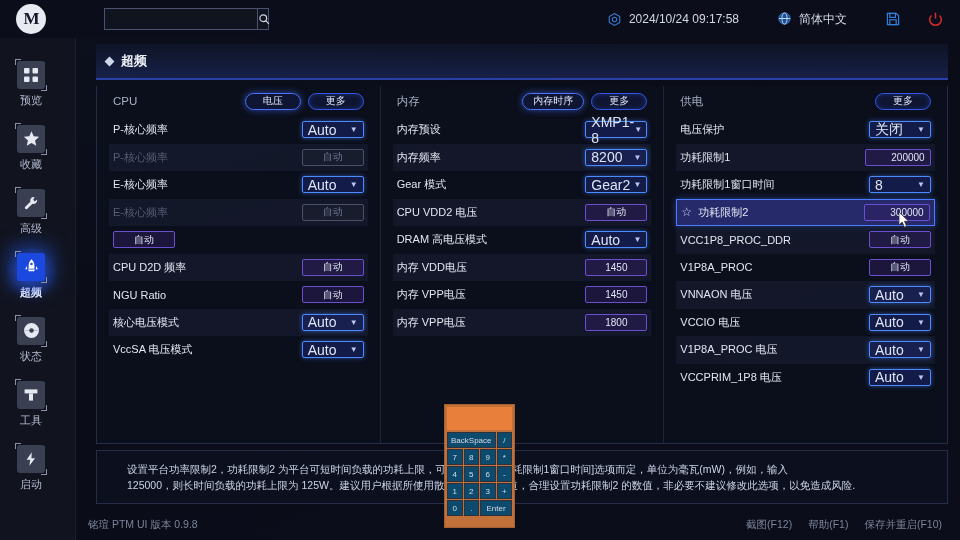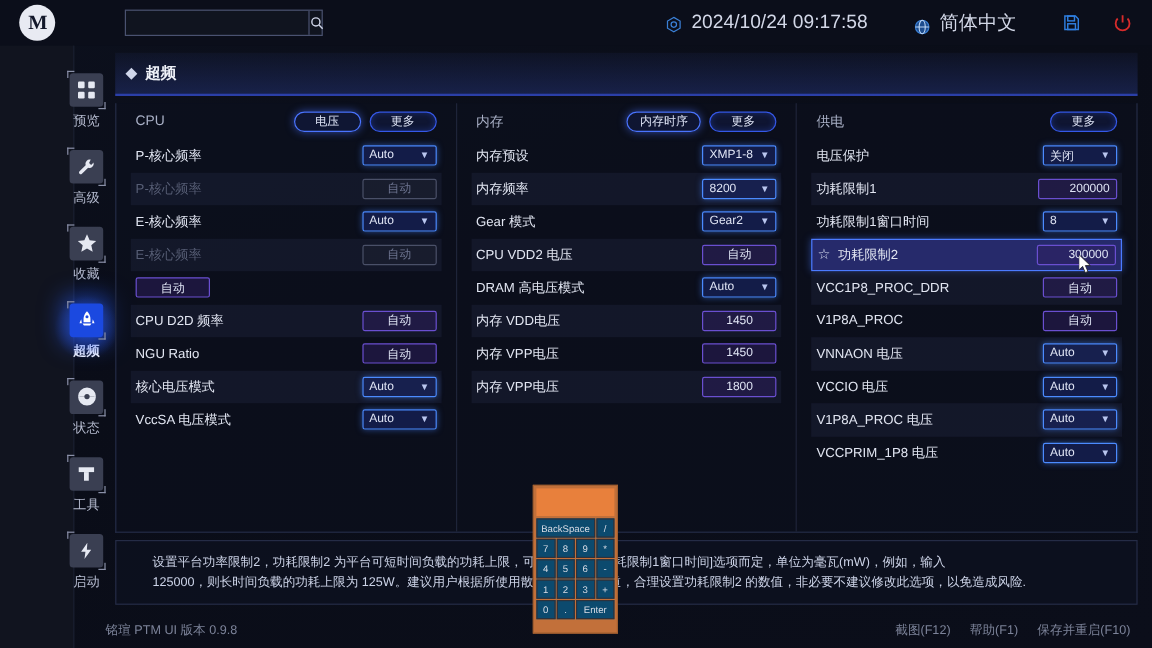--- a/index.html
+++ b/index.html
@@ -41,33 +41,32 @@
   }
   .search-btn {
     width: 22px; height: 100%; border-left: 1px solid #4a5270;
     display: flex; align-items: center; justify-content: center;
     color: #cfd5e8;
   }
   .topright {
     margin-left: auto; display: flex; align-items: center; height: 100%;
     padding-right: 16px; gap: 0;
   }
-  .tr-item { display: flex; align-items: flex-end; gap: 7px; color: #d3d8e8; font-size: 16px; }
+  .tr-item { display: flex; align-items: flex-start; gap: 7px; color: #d3d8e8; font-size: 12px; }
   .tr-gap { width: 38px; }
   .icon-clock, .icon-globe { width: 15px; height: 15px; }
   .save-icon { color: #2f7fe0; }
   .power-icon { color: #d62b2b; }
 
   
   .sidebar {
-    position: absolute; left: 0; top: 38px; width: 62px; height: 502px;
+    position: absolute; left: 0; top: 38px; width: 76px; height: 502px;
     background: #11141f;
     border-right: 1px solid #1a2030;
     padding-top: 14px;
-    padding-left: 41px;
   }
   .sb-item {
     width: 62px; height: 64px;
     display: flex; flex-direction: column; align-items: center; justify-content: center;
     gap: 4px; color: #b5bbcf; font-size: 11px; position: relative;
   }
   .sb-icon {
     width: 28px; height: 28px; border-radius: 3px;
     background: #3a3f52;
     display: flex; align-items: center; justify-content: center;
@@ -158,21 +157,21 @@
     border: 1px solid #6a4fd0;
     background: rgba(45,30,95,.5);
     border-radius: 2px;
   }
   .field.dd {
     width: 62px; justify-content: space-between; padding: 0 5px;
     border: 1px solid #4b8bff;
     background: rgba(28,40,110,.55);
     box-shadow: 0 0 5px rgba(70,130,255,.55);
   }
-  .field.dd .cv { font-size: 10px; }
+  .field.dd .cv { font-size: 14px; }
   .field.dd .chev { font-size: 8px; color: #b9c6ee; }
   .field.off {
     border: 1px solid #4a5068; background: rgba(30,34,50,.5); color: #6d7490;
   }
   .field.wide { width: 66px; padding-left: 20px; }
 
   
   .helpbox {
     position: absolute; top: 406px; left: 0; width: 852px; height: 54px;
     border: 1px solid #252c46;
@@ -294,34 +293,34 @@
             <rect x="9.5" y="1" width="5.5" height="5.5" rx="1"></rect>
           <rect x="1" y="9.5" width="5.5" height="5.5" rx="1"></rect>
             <rect x="9.5" y="9.5" width="5.5" height="5.5" rx="1"></rect>
         </svg>
       </div>
       <span>预览</span>
     </div>
 
     <div class="sb-item">
       <div class="sb-icon">
+        <svg width="17" height="17" viewBox="0 0 20 20" fill="currentColor">
+          <polygon points="10,1.5 12.6,7.3 19,8 14.2,12.3 15.6,18.5 10,15.3 4.4,18.5 5.8,12.3 1,8 7.4,7.3"></polygon>
+        </svg>
+      </div>
+      <span>收藏</span>
+    </div>
+
+    <div class="sb-item">
+      <div class="sb-icon">
         <svg width="16" height="16" viewBox="0 0 20 20" fill="currentColor">
           <path d="M14.5 2.5a4.5 4.5 0 0 0-5.3 5.8L2.6 15a1.8 1.8 0 0 0 2.5 2.5l6.7-6.6a4.5 4.5 0 0 0 5.7-5.4l-2.6 2.6-2.1-2.1z"></path>
         </svg>
       </div>
       <span>高级</span>
-    </div>
-
-    <div class="sb-item">
-      <div class="sb-icon">
-        <svg width="17" height="17" viewBox="0 0 20 20" fill="currentColor">
-          <polygon points="10,1.5 12.6,7.3 19,8 14.2,12.3 15.6,18.5 10,15.3 4.4,18.5 5.8,12.3 1,8 7.4,7.3"></polygon>
-        </svg>
-      </div>
-      <span>收藏</span>
     </div>
 
     <div class="sb-item active">
       <div class="sb-glow"></div>
       <div class="sb-icon">
         <svg width="17" height="17" viewBox="0 0 20 20" fill="#ffffff">
           <path d="M10 1.5c2.3 2 3.4 5 3.4 7.8v3.2H6.6V9.3c0-2.8 1.1-5.8 3.4-7.8z"></path>
           <circle cx="10" cy="7" r="1.5" fill="#1b49e0"></circle>
           <path d="M5.6 13.6h8.8l-1.4 2.1H7z"></path>
           <path d="M4.3 9.5 2.6 13.3h2.4zM15.7 9.5l1.7 3.8H15z"></path>

